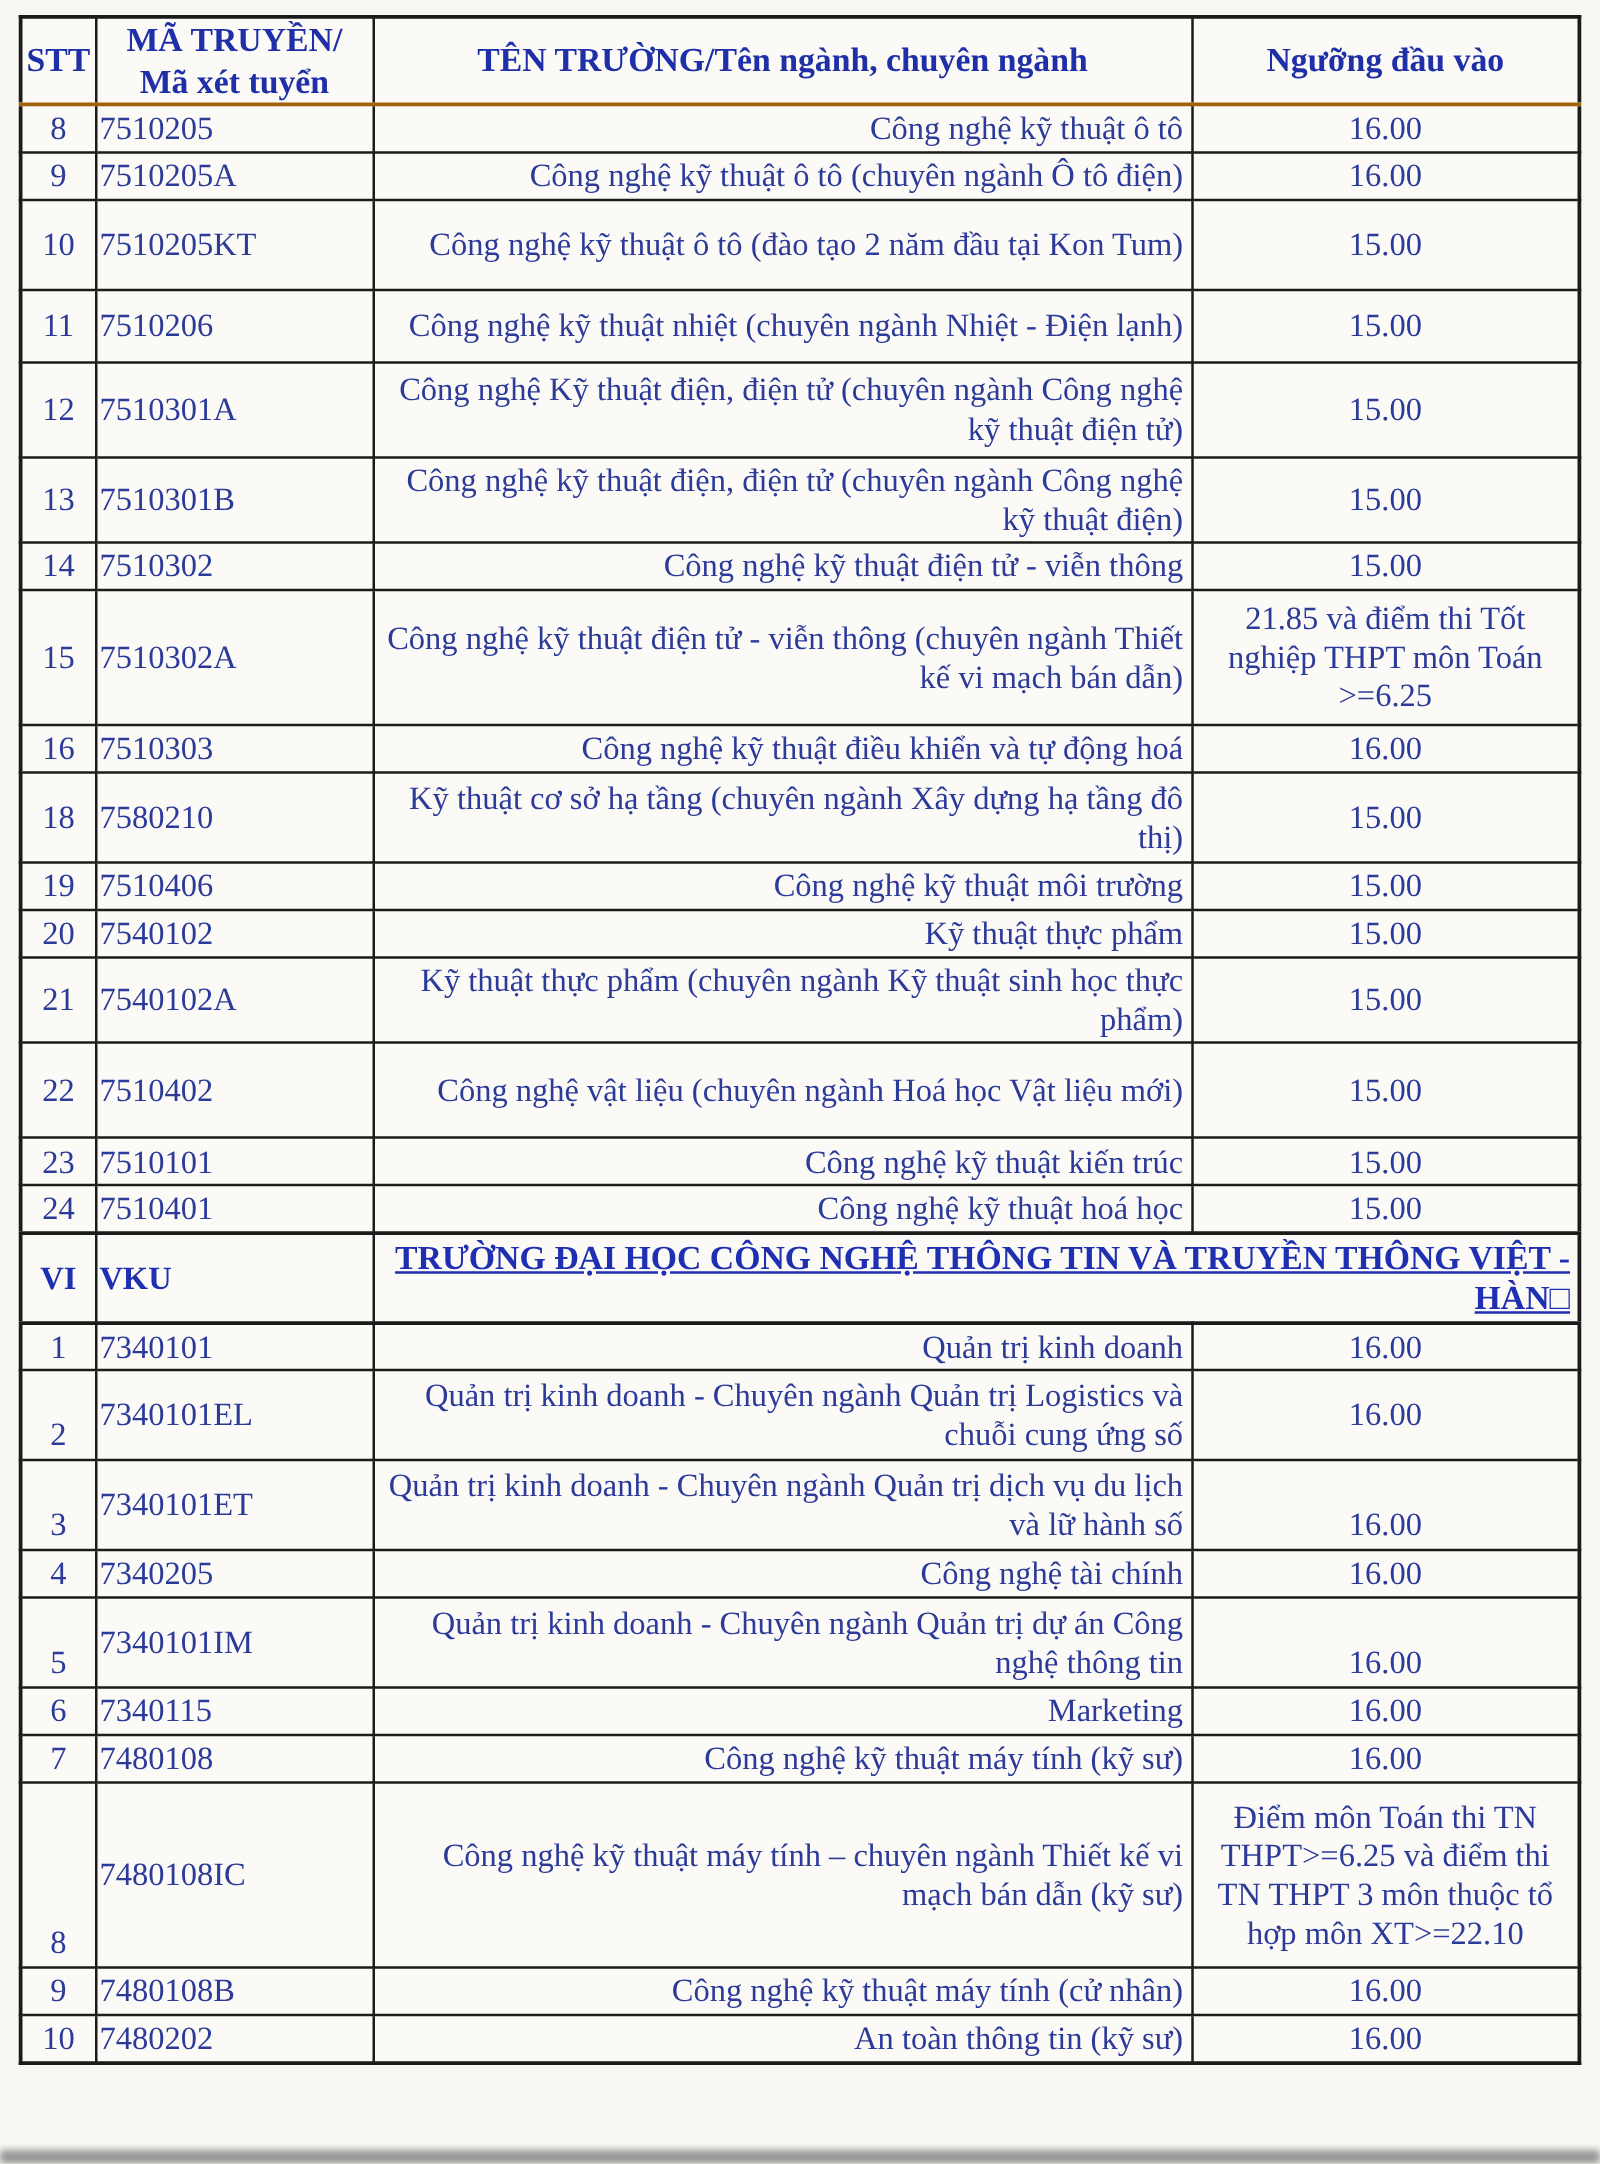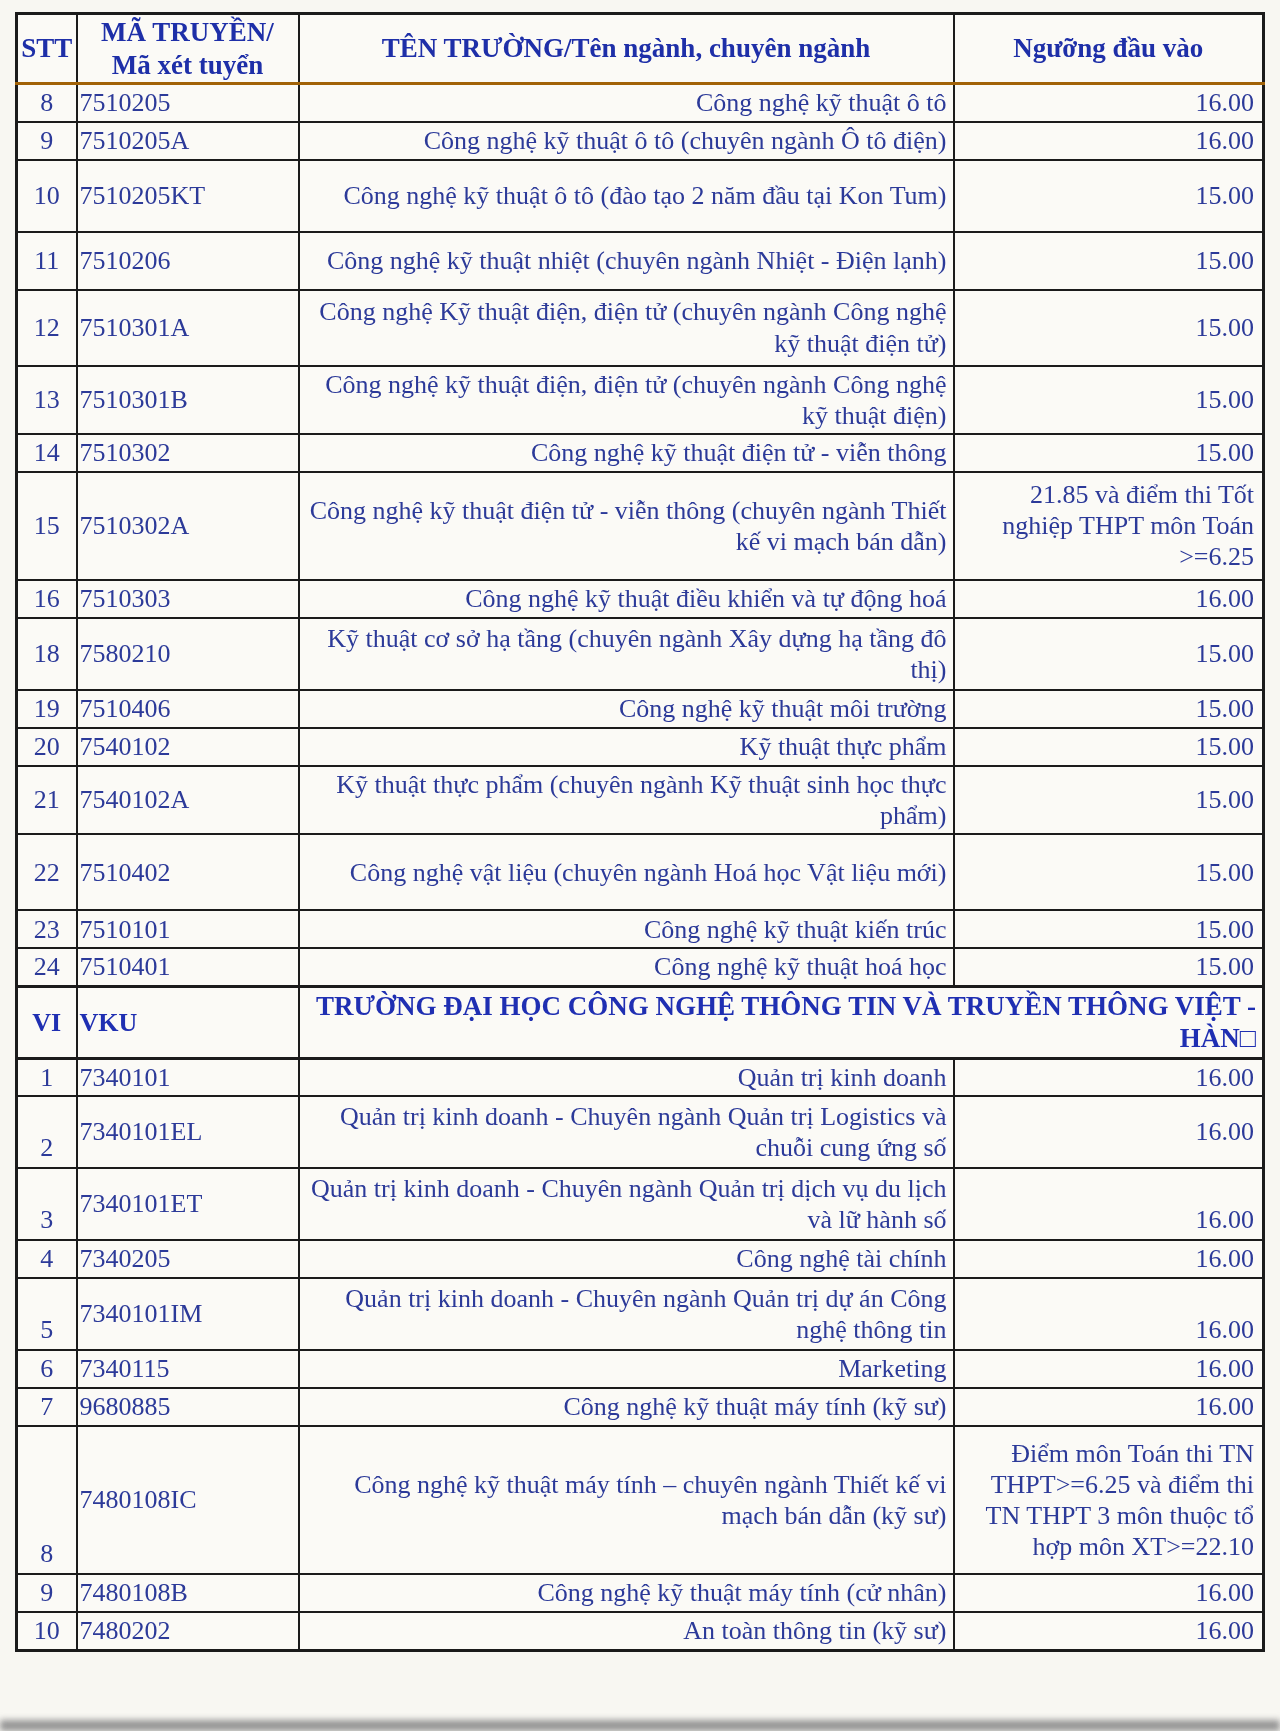--- a/index.html
+++ b/index.html
@@ -22,25 +22,25 @@
     padding:1px 2px;
   }
   thead tr{border-bottom:3px solid #a16207;height:70px;}
   th{
     color:#1e2fa8;font-weight:bold;font-size:27px;
     text-align:center;vertical-align:middle;
   }
   td.stt{text-align:center;vertical-align:middle;}
   td.code{vertical-align:middle;}
   td.name{text-align:right;vertical-align:middle;padding:2px 6px;}
-  td.thr{text-align:right;vertical-align:middle;padding:2px 8px;}
+  td.thr{text-align:center;vertical-align:middle;padding:2px 8px;}
   td.vb{vertical-align:bottom;padding-bottom:4px;}
   tr.group{border-top:3px solid #1b1b1b;border-bottom:3px solid #1b1b1b;}
   tr.group td{font-weight:bold;color:#1f2fb2;}
-  tr.group td.name{font-size:27px;padding-left:8px;}
+  tr.group td.name{font-size:27px;padding-left:8px;text-decoration:underline;}
   tr.h38{height:38px}
   tr.h68{height:68px}
   tr.h70{height:58px}
   tr.h72{height:72px}
   tr.h76{height:76px}
   tr.h108{height:108px}
   tr.h148{height:148px}
   .edge-band{
     position:absolute;left:0;bottom:0;width:1280px;height:11px;
     background:#959595;filter:blur(3px);
@@ -200,21 +200,21 @@
       <td class="thr vb">16.00</td>
     </tr>
     <tr class="h38">
       <td class="stt">6</td>
       <td class="code">7340115</td>
       <td class="name">Marketing</td>
       <td class="thr">16.00</td>
     </tr>
     <tr class="h38">
       <td class="stt">7</td>
-      <td class="code">9680885</td>
+      <td class="code">7480108</td>
       <td class="name">Công nghệ kỹ thuật máy tính (kỹ sư)</td>
       <td class="thr">16.00</td>
     </tr>
     <tr class="h148">
       <td class="stt vb">8</td>
       <td class="code">7480108IC</td>
       <td class="name">Công nghệ kỹ thuật máy tính – chuyên ngành Thiết kế vi mạch bán dẫn (kỹ sư)</td>
       <td class="thr">Điểm môn Toán thi TN THPT&gt;=6.25 và điểm thi TN THPT 3 môn thuộc tổ hợp môn XT&gt;=22.10</td>
     </tr>
     <tr class="h38">

